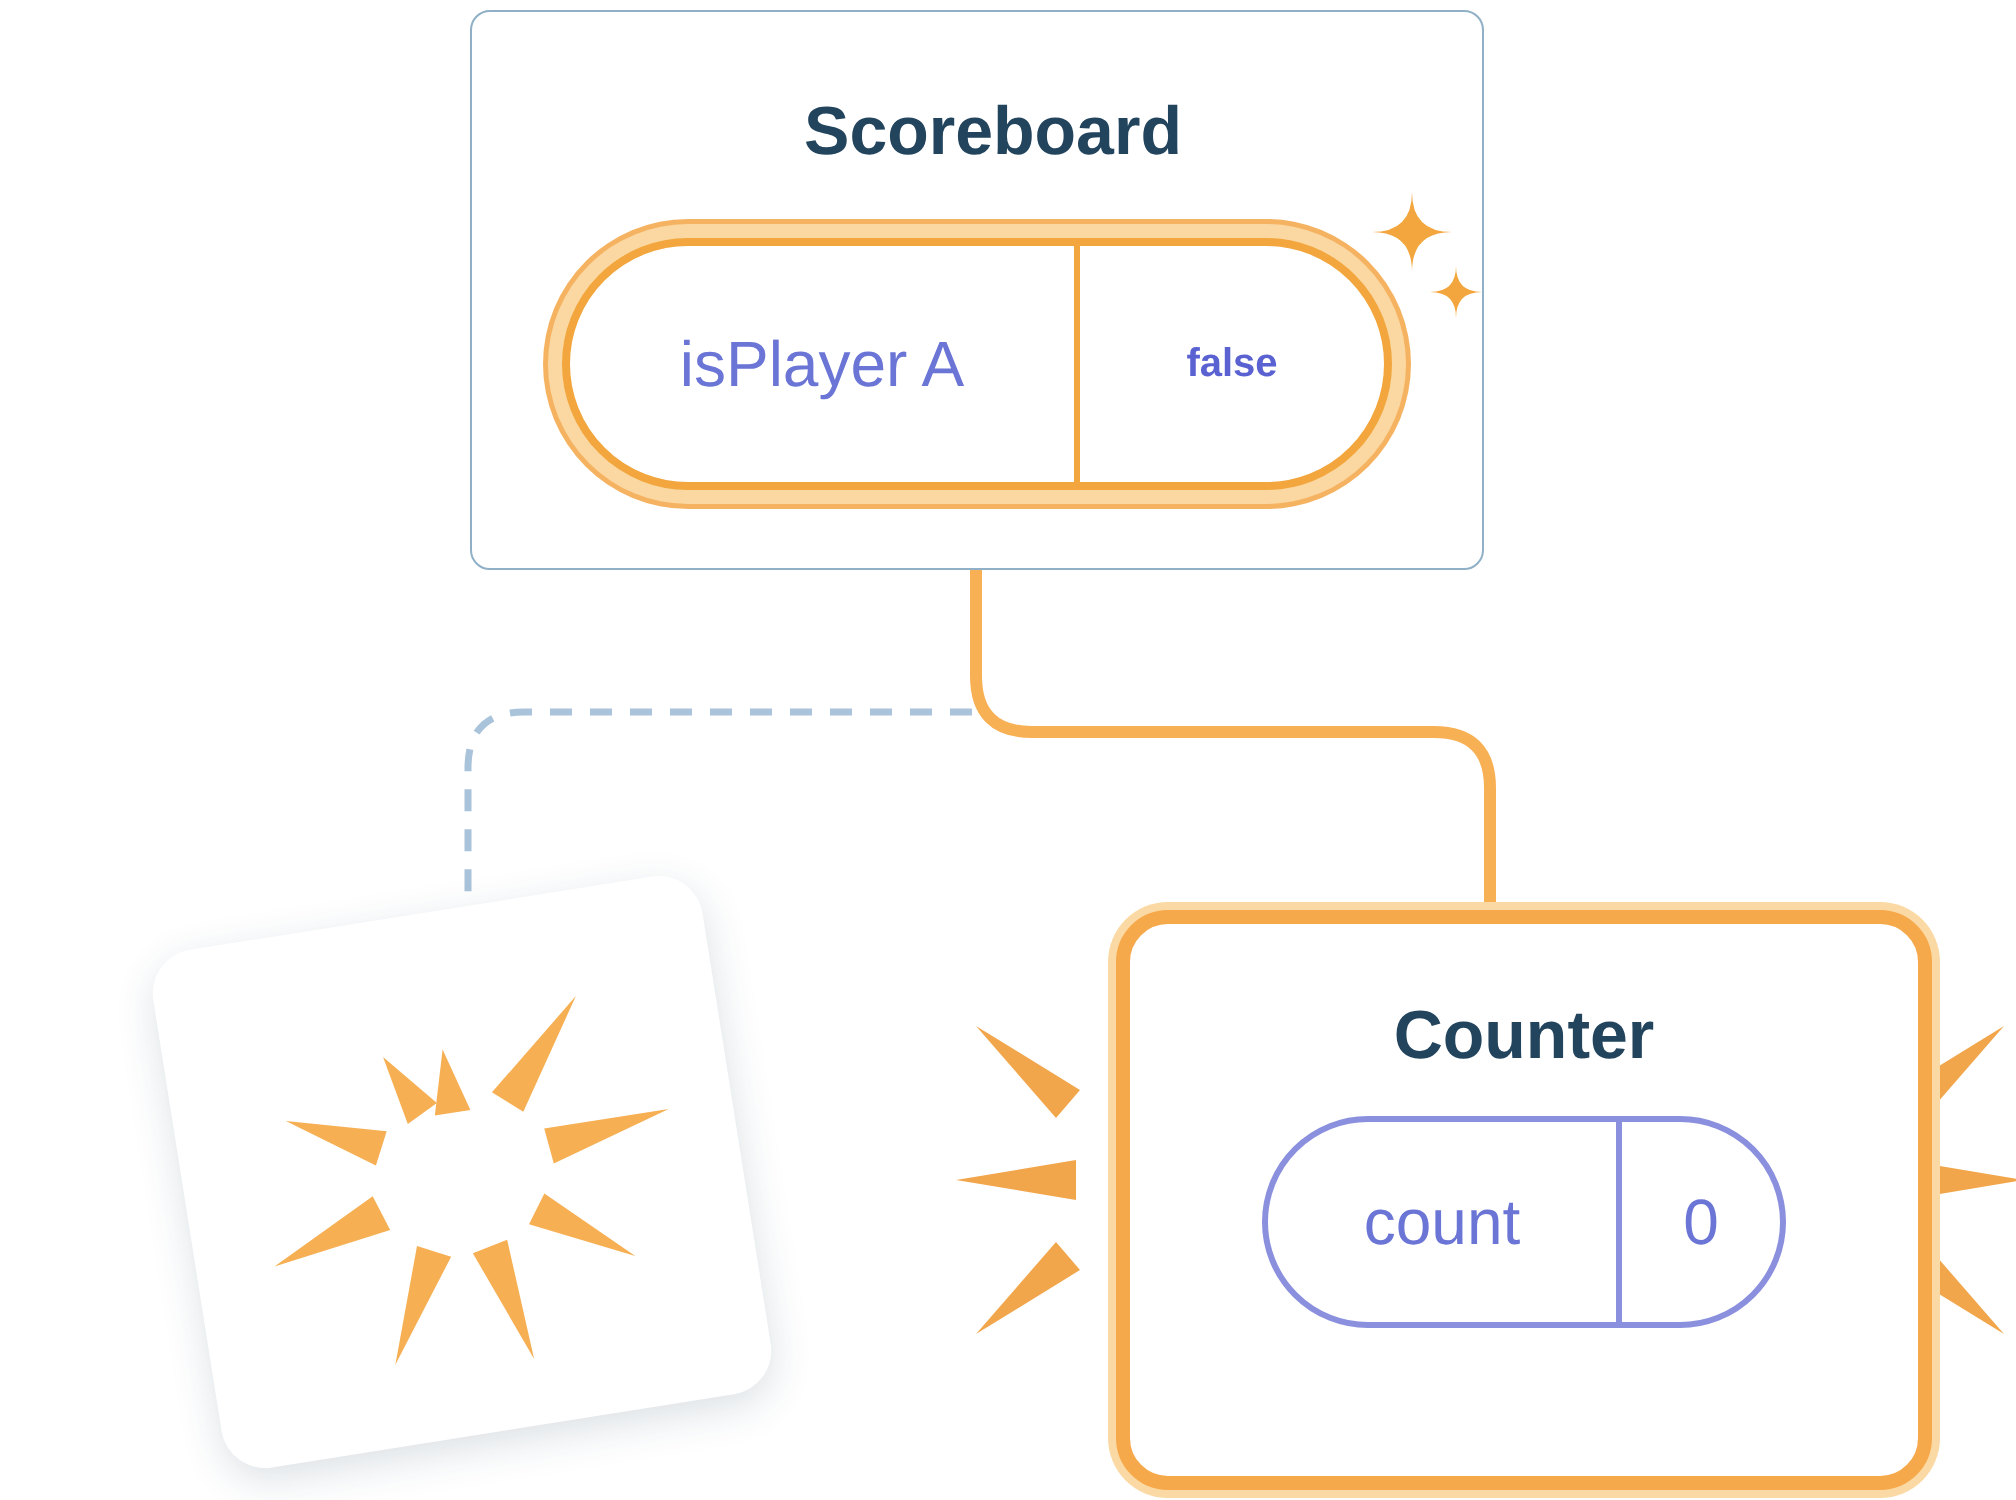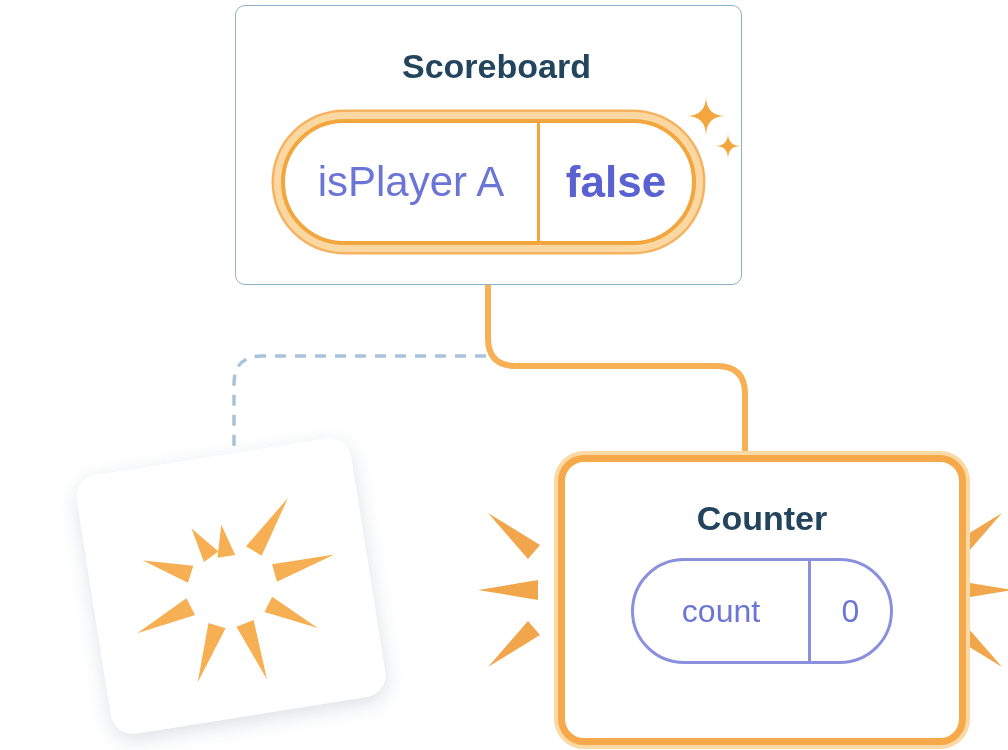--- a/index.html
+++ b/index.html
@@ -24,26 +24,26 @@
     display:flex;align-items:stretch;background:#fff;box-sizing:border-box;
   }
   .scoreboard-pill{
     position:absolute;left:45px;top:113px;width:415px;height:126px;
     border-radius:63px;border:4px solid #F2A63D;
     box-shadow:0 0 0 7px #FBD8A2, 0 0 0 9.5px #F5B361;
     overflow:hidden;
   }
   .scoreboard-pill .pill-left{
     width:252px;display:flex;align-items:center;justify-content:center;
-    font-size:42px;font-weight:500;color:#6B75D6;
+    font-size:32px;font-weight:500;color:#6B75D6;
   }
   .scoreboard-pill .pill-divider{width:3px;background:#F2A63D;}
   .scoreboard-pill .pill-right{
     flex:1;display:flex;align-items:center;justify-content:center;
-    font-size:44px;font-weight:700;color:#5A62D2;
+    font-size:20px;font-weight:700;color:#5A62D2;
   }
   .sparkles{position:absolute;left:682px;top:94px;z-index:3;}
 
   
   .poof-card{
     position:absolute;left:92px;top:455px;width:278px;height:262px;
     background:#fff;border-radius:22px;transform:rotate(-9deg);
     box-shadow:0 6px 20px rgba(35,68,93,0.16);
     display:flex;align-items:center;justify-content:center;z-index:2;
   }

